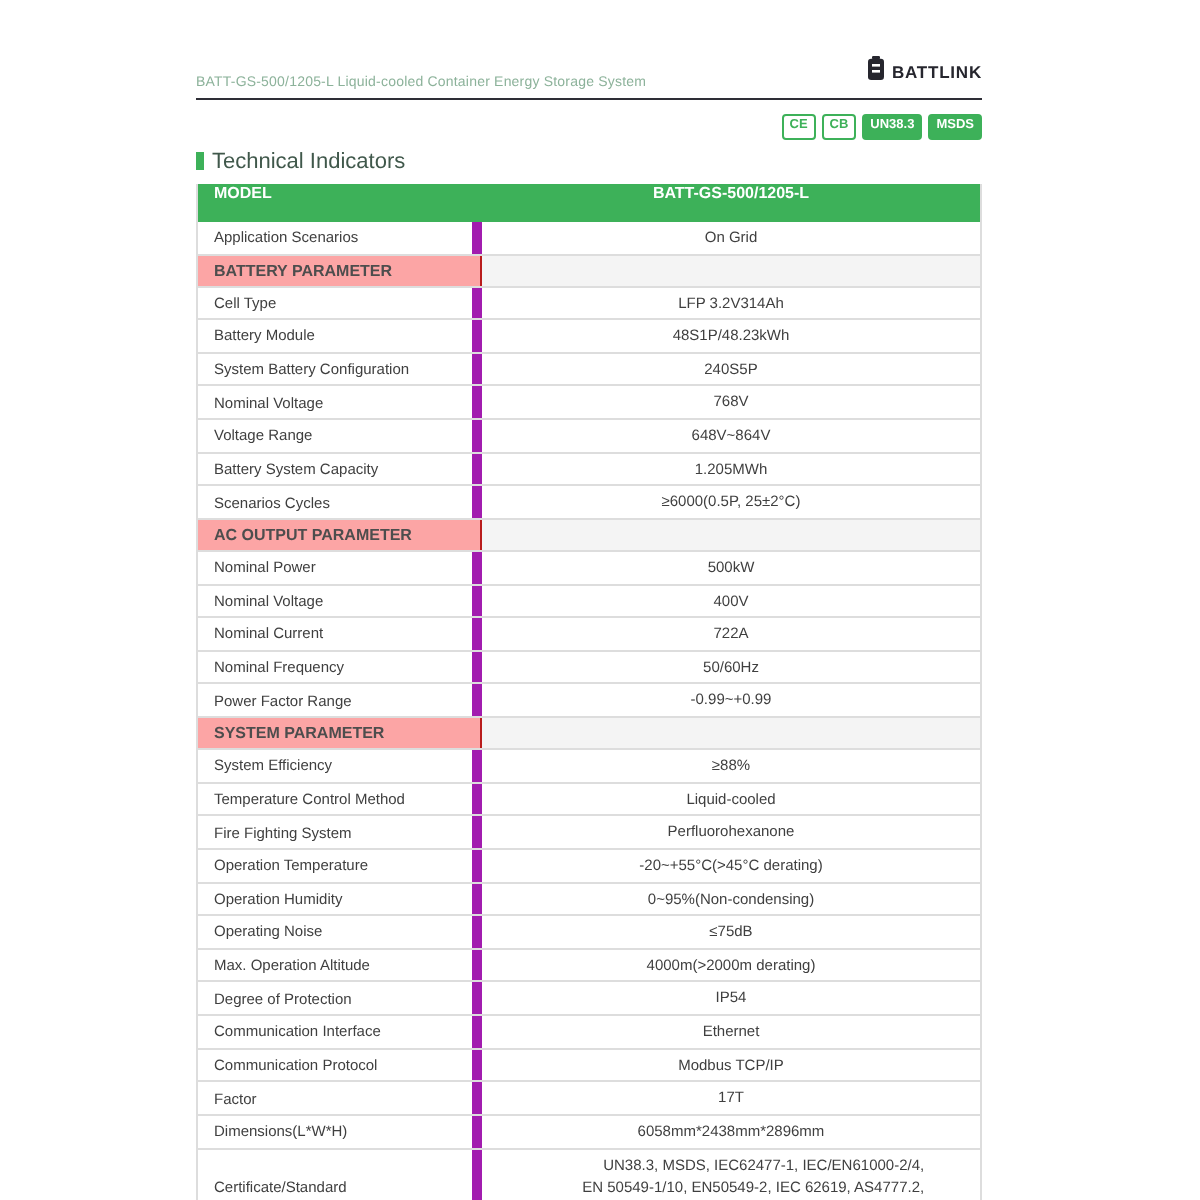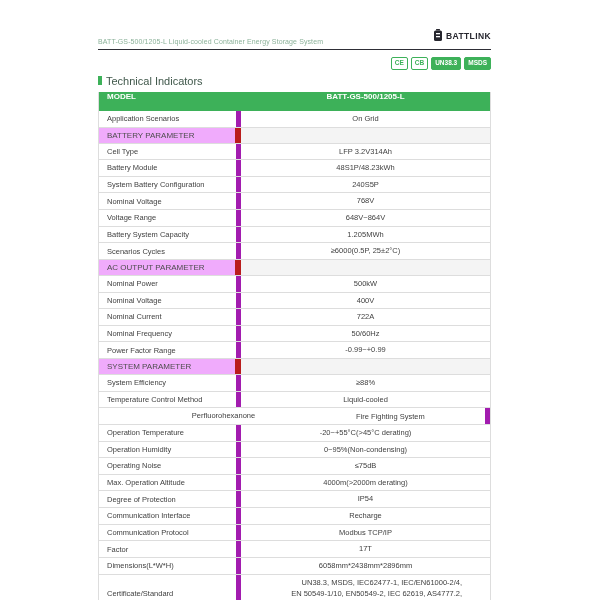--- a/index.html
+++ b/index.html
@@ -37,22 +37,22 @@
     font-weight:bold;font-size:8px;}
   .thead .hlabel{width:142px;padding-left:8px;}
   .thead .hvalue{flex:1;text-align:center;}
   .trow{display:flex;border-top:1px solid var(--row-border);min-height:16px;
     font-size:7.5px;color:var(--text-main);}
   .trow:first-child{border-top:none;}
   .cell.label{width:142px;padding-left:8px;display:flex;align-items:center;
     border-right:5px solid #a21caf;}
   .cell.value{flex:1;display:flex;align-items:center;justify-content:center;
     text-align:right;white-space:pre-line;padding:2px 6px;line-height:1.55;}
-  .trow.section .cell.label{background:#f0abfc;font-weight:normal;font-size:8px;
-    color:#4D4D4D;border-right:6px solid #b91c1c;}
+  .trow.section .cell.label{background:#fca5a5;font-weight:bold;font-size:8px;
+    color:#4D4D4D;border-right:1px solid #b91c1c;}
   .trow.section .cell.value{background:#F4F4F4;}
 </style>
 </head>
 <body>
 
 <div class="page">
   <div class="content">
 
     <div class="doc-header">
       <span class="doc-title">BATT-GS-500/1205-L Liquid-cooled Container Energy Storage System</span>
@@ -153,22 +153,22 @@
           </div>
           <div class="trow">
             <div class="cell label">System Efficiency</div>
             <div class="cell value">≥88%</div>
           </div>
           <div class="trow">
             <div class="cell label">Temperature Control Method</div>
             <div class="cell value">Liquid-cooled</div>
           </div>
           <div class="trow">
+            <div class="cell label">Fire Fighting System</div>
             <div class="cell value">Perfluorohexanone</div>
-            <div class="cell label">Fire Fighting System</div>
           </div>
           <div class="trow">
             <div class="cell label">Operation Temperature</div>
             <div class="cell value">-20~+55°C(&gt;45°C derating)</div>
           </div>
           <div class="trow">
             <div class="cell label">Operation Humidity</div>
             <div class="cell value">0~95%(Non-condensing)</div>
           </div>
           <div class="trow">
@@ -178,21 +178,21 @@
           <div class="trow">
             <div class="cell label">Max. Operation Altitude</div>
             <div class="cell value">4000m(&gt;2000m derating)</div>
           </div>
           <div class="trow">
             <div class="cell label">Degree of Protection</div>
             <div class="cell value">IP54</div>
           </div>
           <div class="trow">
             <div class="cell label">Communication Interface</div>
-            <div class="cell value">Recharge</div>
+            <div class="cell value">Ethernet</div>
           </div>
           <div class="trow">
             <div class="cell label">Communication Protocol</div>
             <div class="cell value">Modbus TCP/IP</div>
           </div>
           <div class="trow">
             <div class="cell label">Factor</div>
             <div class="cell value">17T</div>
           </div>
           <div class="trow">

